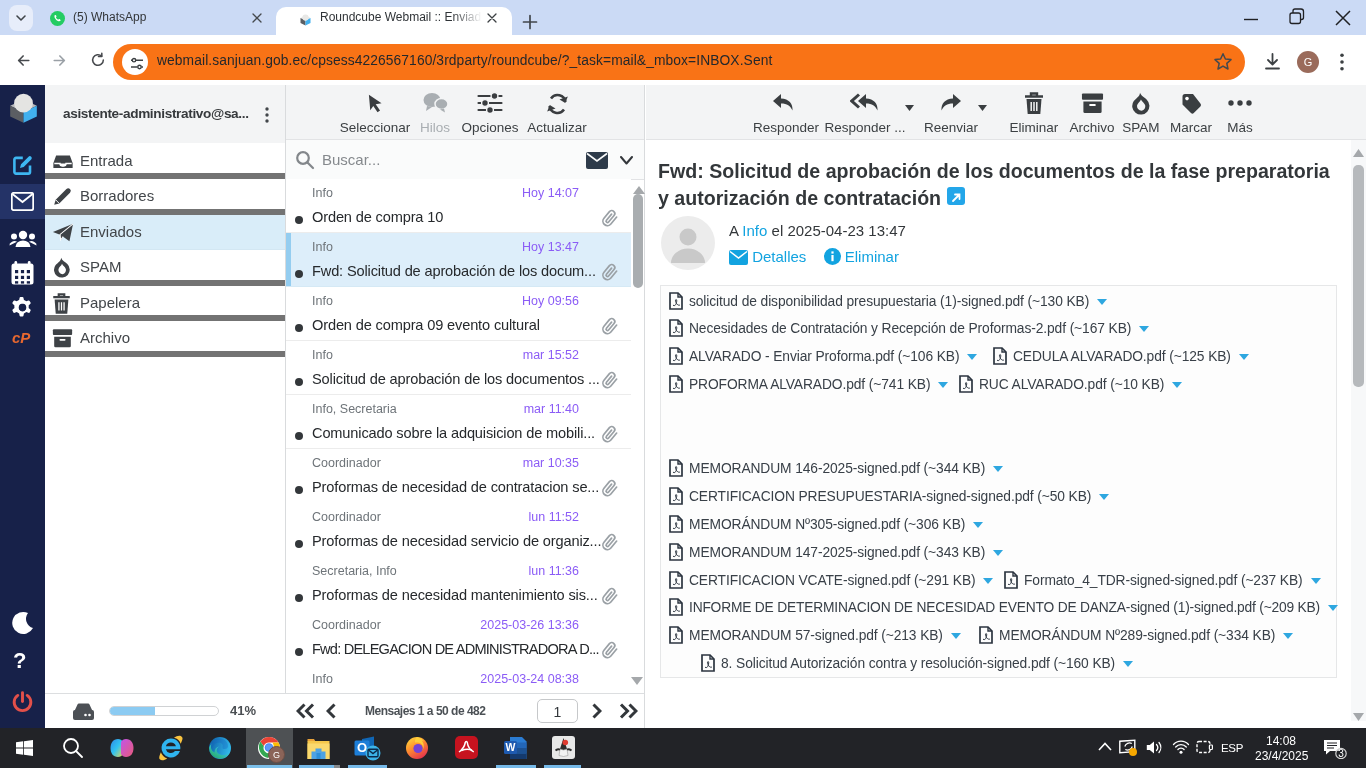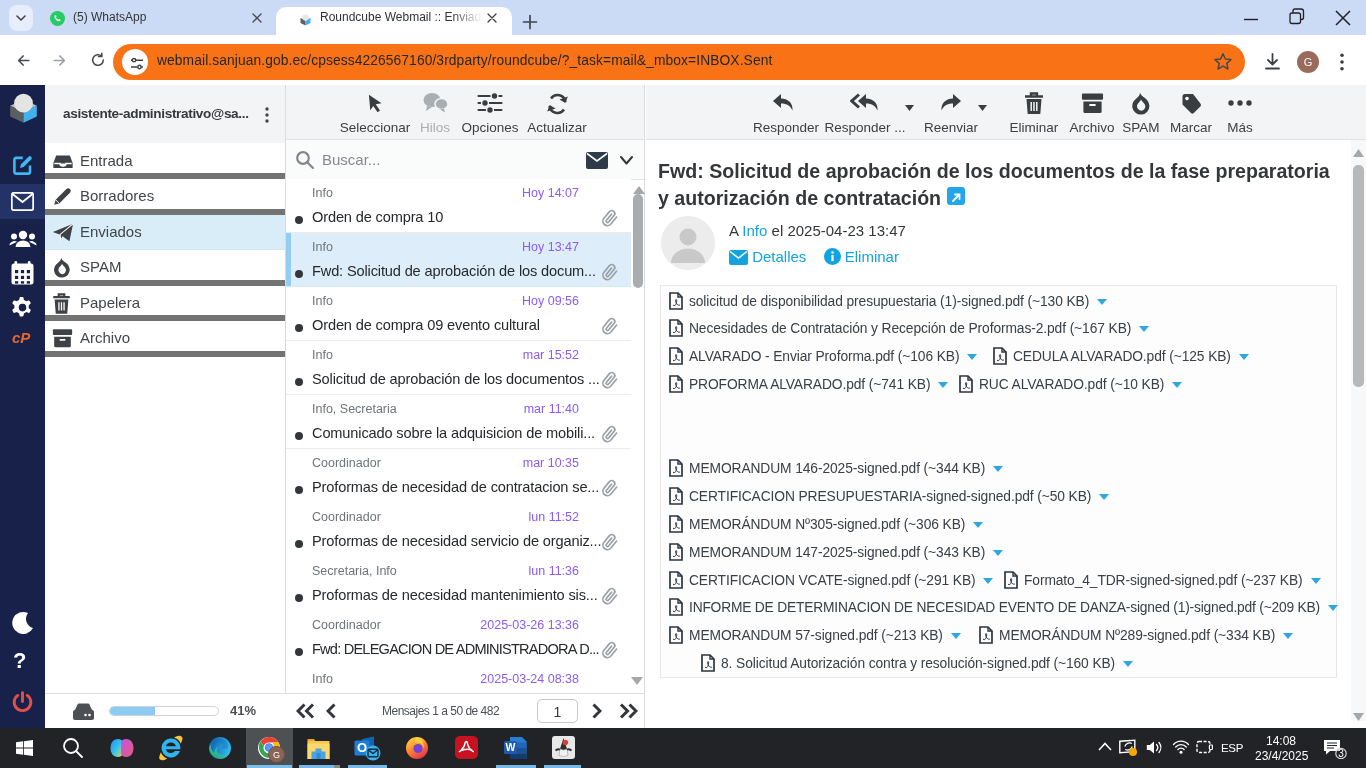--- a/index.html
+++ b/index.html
@@ -417,21 +417,21 @@
           <path d="M6 8 L12 0 H0 Z" fill="#a5a8ab"></path>
         </svg>
 
     <div id="pager" class="abs" style="top:608px;left:0;width:358px;height:35px;background:#fff;border-top:1px solid #dcdee0;">
       <svg class="abs" style="top:9px;left:10px" width="19" height="16" viewBox="0 0 19 16">
             <path d="M8.5 1.5 L2 8 L8.5 14.5 M17 1.5 L10.5 8 L17 14.5" fill="none" stroke="#33373b" stroke-width="3"></path>
           </svg>
       <svg class="abs" style="top:9px;left:40px" width="10" height="16" viewBox="0 0 10 16">
             <path d="M8.5 1.5 L2 8 L8.5 14.5" fill="none" stroke="#33373b" stroke-width="3"></path>
           </svg>
-      <div class="abs" style="top:10px;left:96px;font-size:12px;letter-spacing:-0.5px;font-weight:normal;color:#4b5055;text-align:right;">Mensajes 1 a 50 de 482</div>
+      <div class="abs" style="top:10px;left:79px;font-size:12px;letter-spacing:-0.5px;font-weight:bold;color:#4b5055;text-align:right;">Mensajes 1 a 50 de 482</div>
       <div class="abs" style="top:5px;left:251px;width:41px;height:24px;border:1px solid #c6c8ca;border-radius:5px;background:#fff;text-align:center;line-height:25px;font-size:14px;color:#33373b;">1</div>
       <svg class="abs" style="top:9px;left:306px" width="10" height="16" viewBox="0 0 10 16">
             <path d="M1.5 1.5 L8 8 L1.5 14.5" fill="none" stroke="#33373b" stroke-width="3"></path>
           </svg>
       <svg class="abs" style="top:9px;left:333px" width="19" height="16" viewBox="0 0 19 16">
             <path d="M2 1.5 L8.5 8 L2 14.5 M10.5 1.5 L17 8 L10.5 14.5" fill="none" stroke="#33373b" stroke-width="3"></path>
           </svg>
     </div>
   </div>
 

